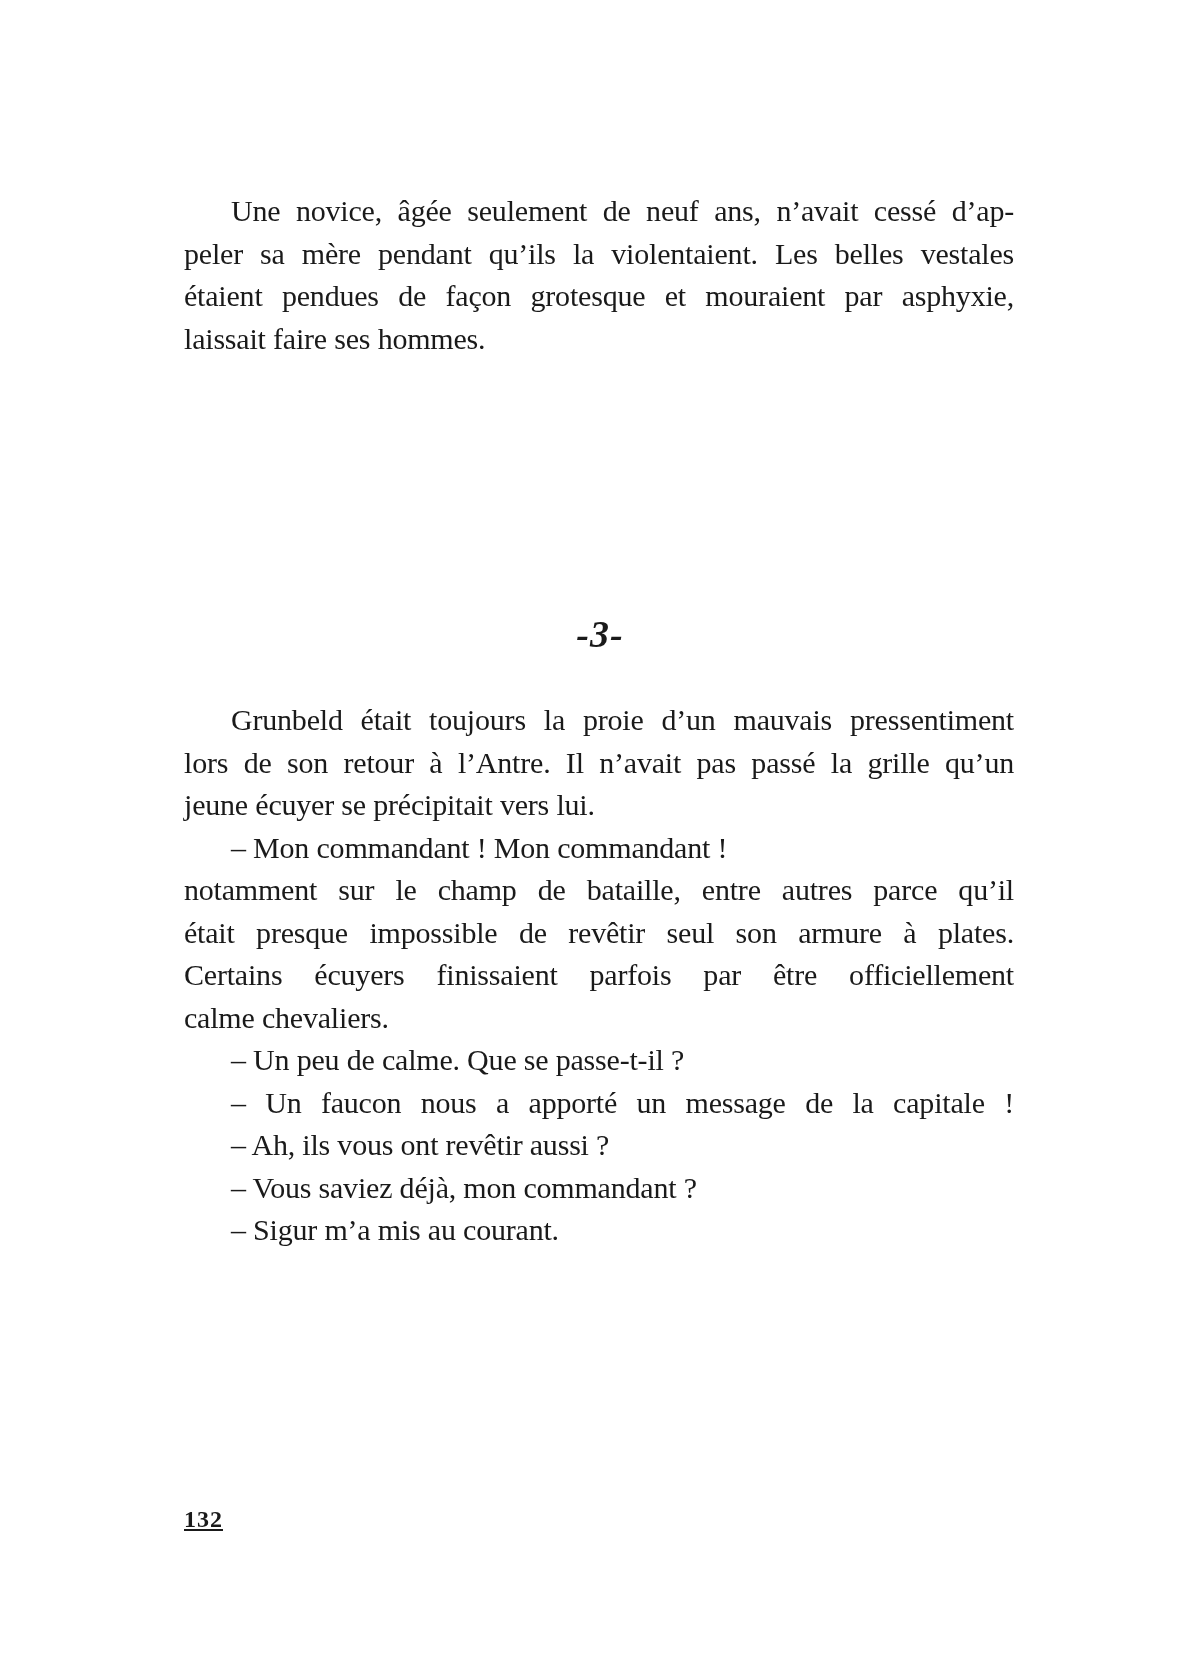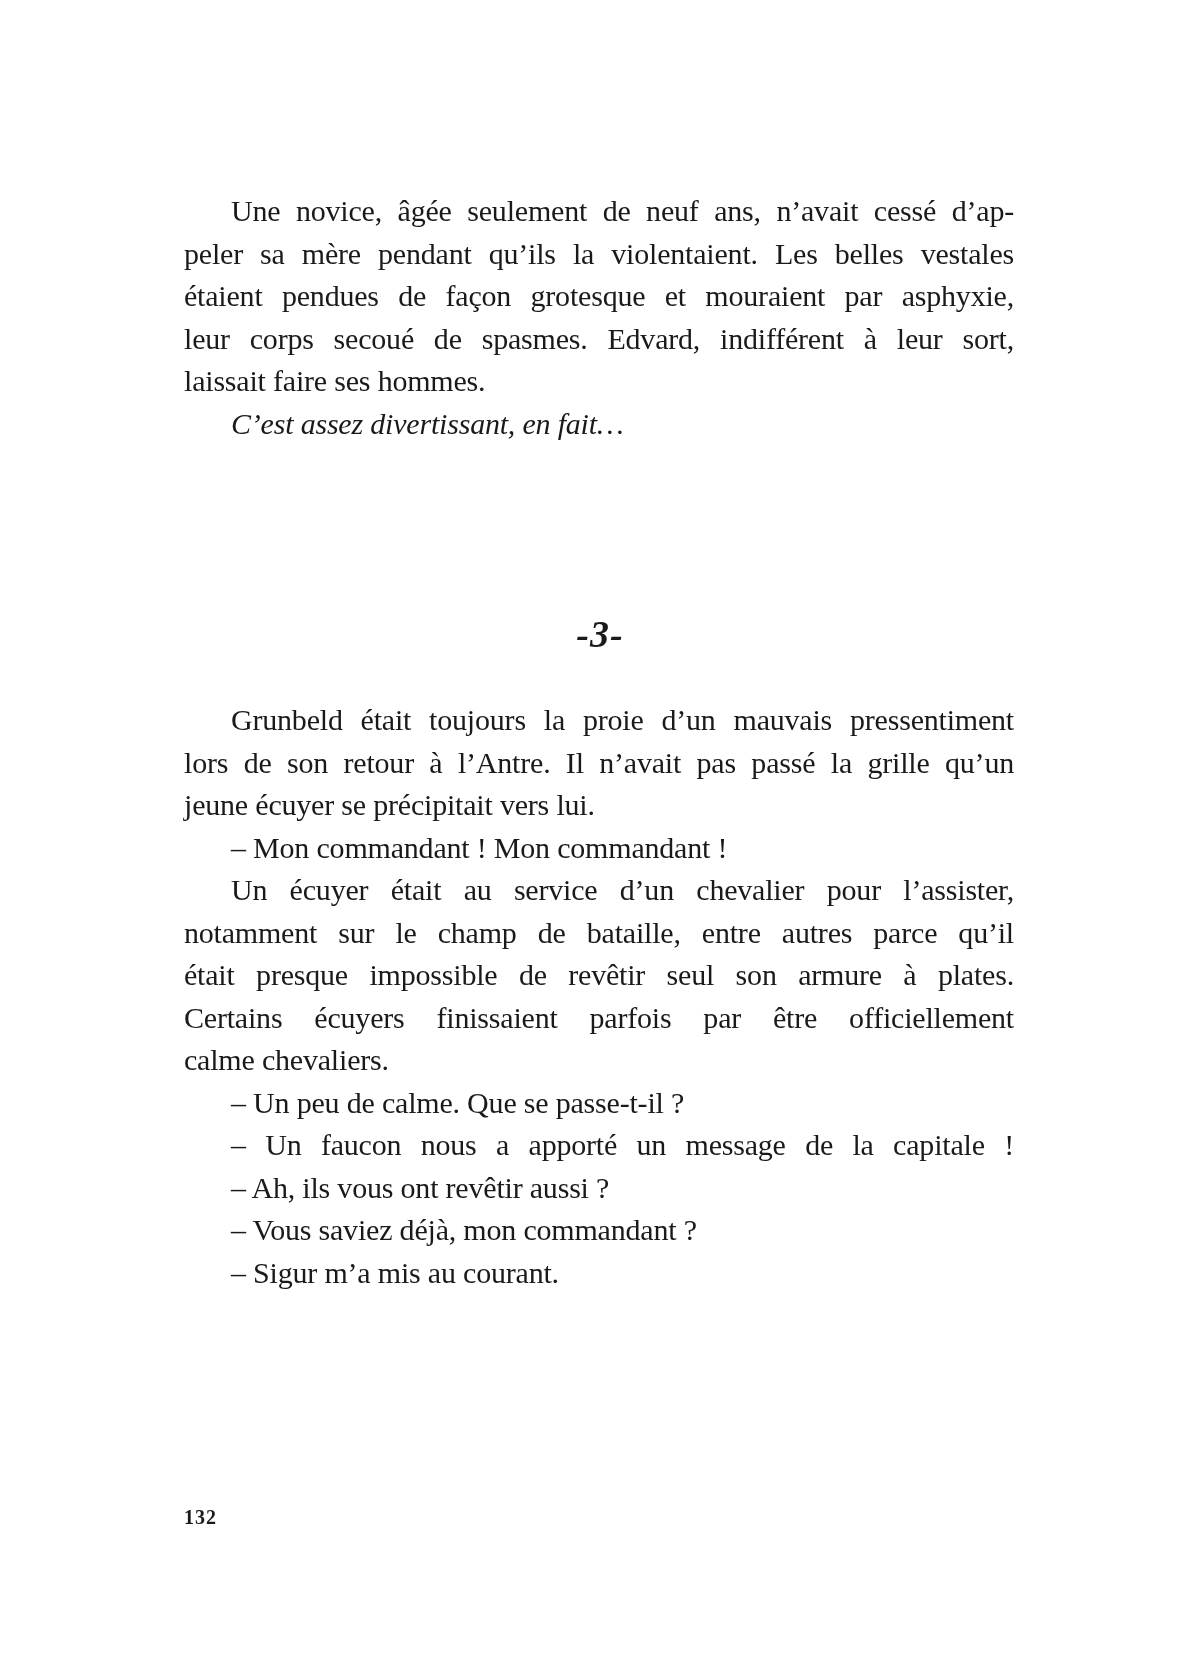--- a/index.html
+++ b/index.html
@@ -18,45 +18,42 @@
     .line.last { text-align-last: left; }
     .line.indent { padding-left: 47px; }
     .line.italic { font-style: italic; }
     .chapter {
       position: absolute; left: 0; width: 1200px; top: 612px;
       text-align: center; font-size: 38px; font-weight: bold; font-style: italic;
       letter-spacing: 1px;
     }
     .page-number {
       position: absolute; left: 184px; top: 1506px;
-      font-size: 20px; font-weight: bold; letter-spacing: 1px;
+      font-size: 24px; font-weight: bold; letter-spacing: 1px; text-decoration: underline;
     }
   </style>
 </head>
 <body>
 
 <div class="page">
 
   <div class="block" style="top:190px;">
     <div class="line indent">Une novice, âgée seulement de neuf ans, n’avait cessé d’ap-</div>
     <div class="line">peler sa mère pendant qu’ils la violentaient. Les belles vestales</div>
     <div class="line">étaient pendues de façon grotesque et mouraient par asphyxie,</div>
-    <div class="line">leur corps secoué de spasmes. Edvard, indifférent à leur sort,</div>
     <div class="line last">laissait faire ses hommes.</div>
-    <div class="line indent italic last">C’est assez divertissant, en fait…</div>
   </div>
 
   <div class="chapter">-3-</div>
 
   <div class="block" style="top:699px;">
     <div class="line indent">Grunbeld était toujours la proie d’un mauvais pressentiment</div>
     <div class="line">lors de son retour à l’Antre. Il n’avait pas passé la grille qu’un</div>
     <div class="line last">jeune écuyer se précipitait vers lui.</div>
     <div class="line indent last">– Mon commandant ! Mon commandant !</div>
-    <div class="line indent">Un écuyer était au service d’un chevalier pour l’assister,</div>
     <div class="line">notamment sur le champ de bataille, entre autres parce qu’il</div>
     <div class="line">était presque impossible de revêtir seul son armure à plates.</div>
     <div class="line">Certains écuyers finissaient parfois par être officiellement</div>
     <div class="line last">calme chevaliers.</div>
     <div class="line indent last">– Un peu de calme. Que se passe-t-il ?</div>
     <div class="line indent">– Un faucon nous a apporté un message de la capitale !</div>
     <div class="line indent last">– Ah, ils vous ont revêtir aussi ?</div>
     <div class="line indent last">– Vous saviez déjà, mon commandant ?</div>
     <div class="line indent last">– Sigur m’a mis au courant.</div>
   </div>

